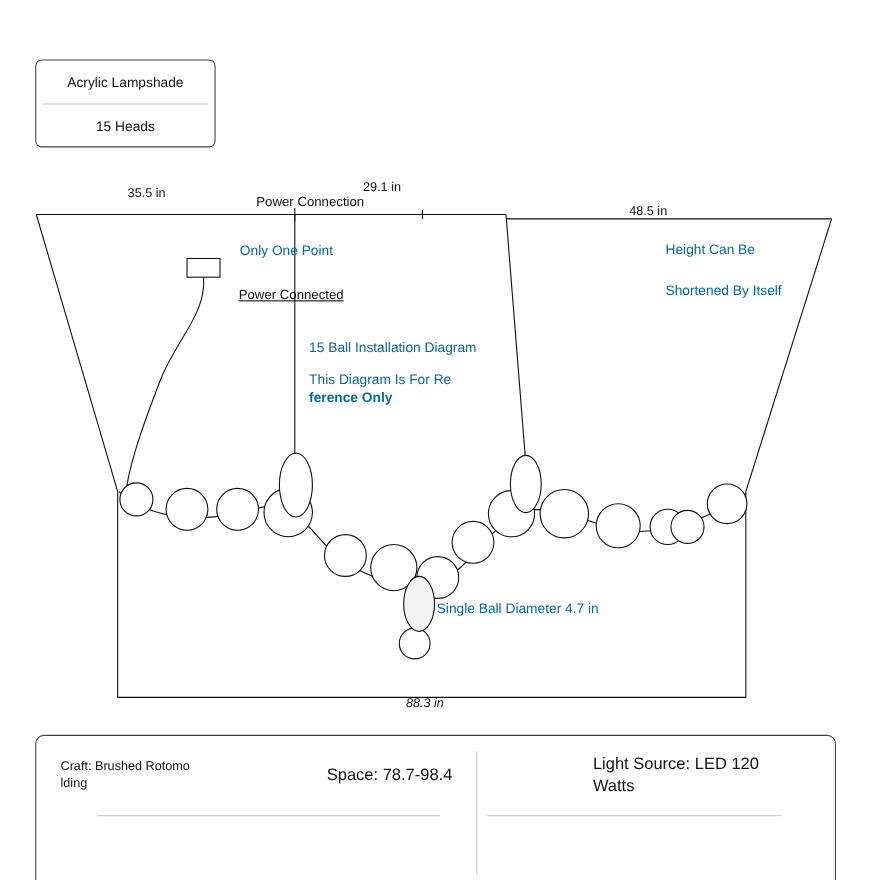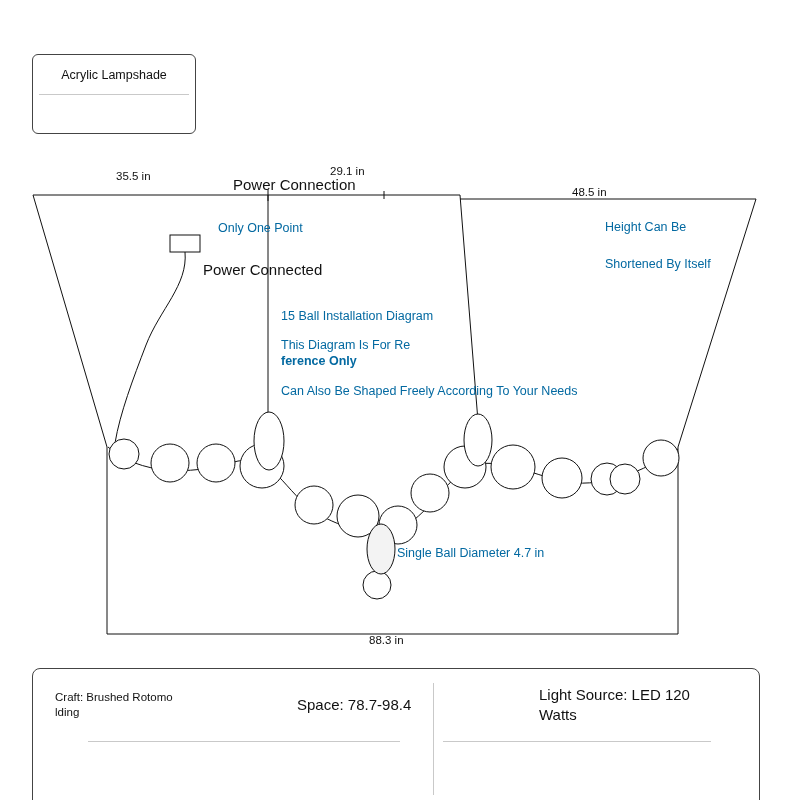--- a/index.html
+++ b/index.html
@@ -25,21 +25,21 @@
   }
   .top-box .divider{height:1px;background:#c9c9c9;margin:0 6px;}
 
   
   .dim{position:absolute;font-size:11.5px;color:#111;white-space:nowrap;}
 
   
   .ann{position:absolute;font-size:12.5px;color:#0369a1;white-space:nowrap;}
 
   
-  .bann{position:absolute;font-size:15px;color:#111;white-space:nowrap;}
+  .bann{position:absolute;font-size:12px;color:#111;white-space:nowrap;}
 
   
   .bottom-box{
     position:absolute;left:32px;top:645px;width:728px;height:140px;
     border:1px solid #444;border-radius:8px;background:#fff;box-sizing:border-box;
   }
   .bottom-grid{
     position:absolute;left:0;top:0;width:100%;height:100%;
     display:grid;grid-template-columns:1fr 1fr 1fr;grid-template-rows:1fr 1fr;
   }
@@ -56,20 +56,21 @@
   .ballg{fill:#f3f3f3;stroke:#111;stroke-width:1;}
 </style>
 </head>
 <body>
 
 <div class="root">
 
   <div class="top-box">
     <div class="row">Acrylic Lampshade</div>
     <div class="divider"></div>
+    <div class="row">15 Heads</div>
   </div>
 
   <svg width="800" height="800" viewBox="0 0 800 800">
 
     <path class="stroke" d="M33 172 L268 172"></path>
 
     <path class="stroke" d="M268 172 L460 172"></path>
     <path class="stroke" d="M460 176 L756 176"></path>
 
     <path class="stroke" d="M33 172 L107 424"></path>
@@ -110,32 +111,31 @@
     <ellipse class="ball" cx="478" cy="417" rx="14" ry="26"></ellipse>
     <ellipse class="ballg" cx="381" cy="526" rx="14" ry="25"></ellipse>
 
     <path class="stroke" d="M268 166 L268 178"></path>
     <path class="stroke" d="M384 168 L384 176"></path>
   </svg>
 
   <div class="dim" style="left:116px;top:147px;">35.5 in</div>
   <div class="dim" style="left:330px;top:142px;">29.1 in</div>
   <div class="dim" style="left:572px;top:163px;">48.5 in</div>
-  <div class="dim" style="left:369px;top:611px;">88.3 in</div>
+  <div class="dim" style="left:369px;top:611px;font-style:italic;">88.3 in</div>
 
   <div class="bann" style="left:233px;top:153px;">Power Connection</div>
-  <div class="bann" style="left:203px;top:238px;">Power Connected</div>
+  <div class="bann" style="left:217px;top:238px;text-decoration:underline;">Power Connected</div>
 
   <div class="ann" style="left:218px;top:198px;">Only One Point</div>
   <div class="ann" style="left:605px;top:197px;">Height Can Be</div>
   <div class="ann" style="left:605px;top:234px;">Shortened By Itself</div>
   <div class="ann" style="left:281px;top:286px;">15 Ball Installation Diagram</div>
   <div class="ann" style="left:281px;top:315px;">This Diagram Is For Re</div>
   <div class="ann" style="left:281px;top:331px;font-weight:bold;">ference Only</div>
-  <div class="ann" style="left:281px;top:361px;">Can Also Be Shaped Freely According To Your Needs</div>
   <div class="ann" style="left:397px;top:523px;">Single Ball Diameter 4.7 in</div>
 
   <div class="bottom-box">
     <div class="bottom-grid">
       <div class="cell small">
         <span>
           <span>Craft: Brushed Rotomo</span><br>
           <span>lding</span>
         </span>
       </div>

